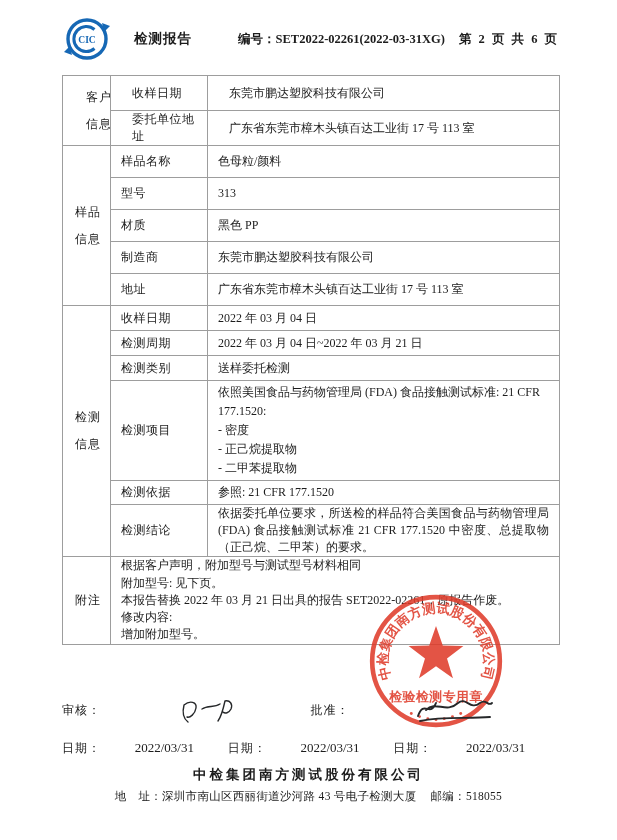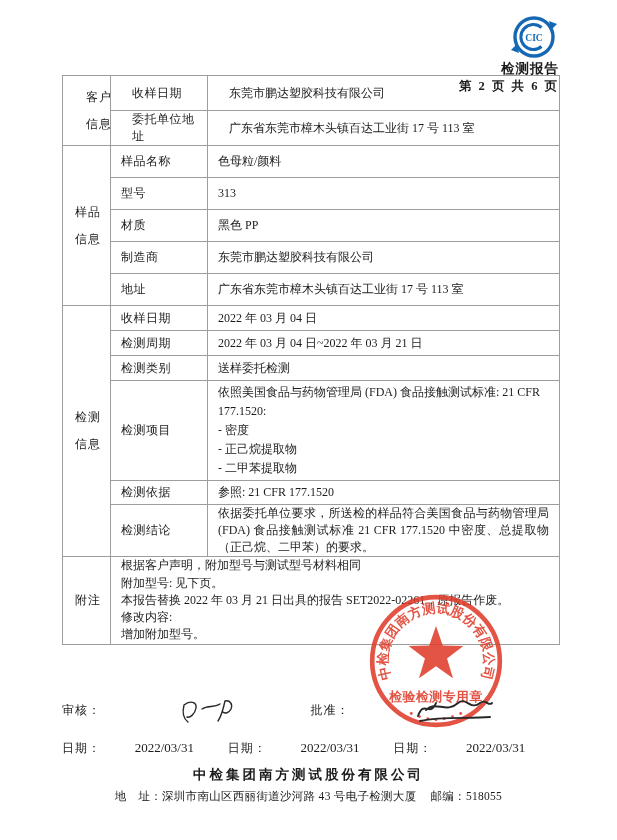--- a/index.html
+++ b/index.html
@@ -5,21 +5,21 @@
   * { margin:0; padding:0; box-sizing:border-box; }
   html,body { background:#e8e8e8; }
   .page {
     position:relative; width:617px; height:840px; margin:0 auto;
     background:#ffffff; overflow:hidden;
     font-family:"Liberation Serif","DejaVu Serif",serif; color:#1c1c1c;
   }
 
   
   .header { position:absolute; top:14px; left:62px; width:497px; height:50px;
-            display:flex; align-items:flex-end;flex-direction:column; }
+            display:flex; align-items:center; }
   .logo { width:50px; height:46px; flex:0 0 auto; }
   .doc-title { font-size:13.5px; font-weight:bold; margin-left:22px; letter-spacing:1px; }
   .report-no { font-size:12.5px; font-weight:bold; margin-left:46px; white-space:nowrap; }
   .page-info { font-size:12.5px; font-weight:bold; margin-left:auto; letter-spacing:2px; white-space:nowrap; }
 
   
   table.rpt { position:absolute; top:75px; left:62px; width:497px;
               border-collapse:collapse; table-layout:fixed; }
   table.rpt td { border:1px solid #9d9d9d; font-size:12px; vertical-align:middle;
                  padding:0 10px; overflow:hidden; }
@@ -66,20 +66,21 @@
 
   <div class="header">
     <svg class="logo" viewBox="0 0 50 46">
       <circle cx="25" cy="23" r="19" fill="none" stroke="#1668b5" stroke-width="3.4"></circle>
       <polygon points="40,7 48,10 42,16" fill="#1668b5"></polygon>
       <polygon points="10,39 2,36 8,30" fill="#1668b5"></polygon>
       <path d="M32.5 13.5 A12.5 12.5 0 1 0 32.5 32.5" fill="none" stroke="#1668b5" stroke-width="3"></path>
       <text x="25" y="27" text-anchor="middle" font-size="9.5" font-weight="bold" font-family="Liberation Serif, serif" fill="#1668b5">CIC</text>
     </svg>
     <div class="doc-title">检测报告</div>
+    <div class="report-no"><span>编号：</span><span>SET2022-02261(2022-03-31XG)</span></div>
     <div class="page-info">第 2 页 共 6 页</div>
   </div>
 
   <table class="rpt">
     <colgroup>
         <col style="width:48px">
         <col style="width:97px">
         <col style="width:352px">
       </colgroup>
     <tbody>

